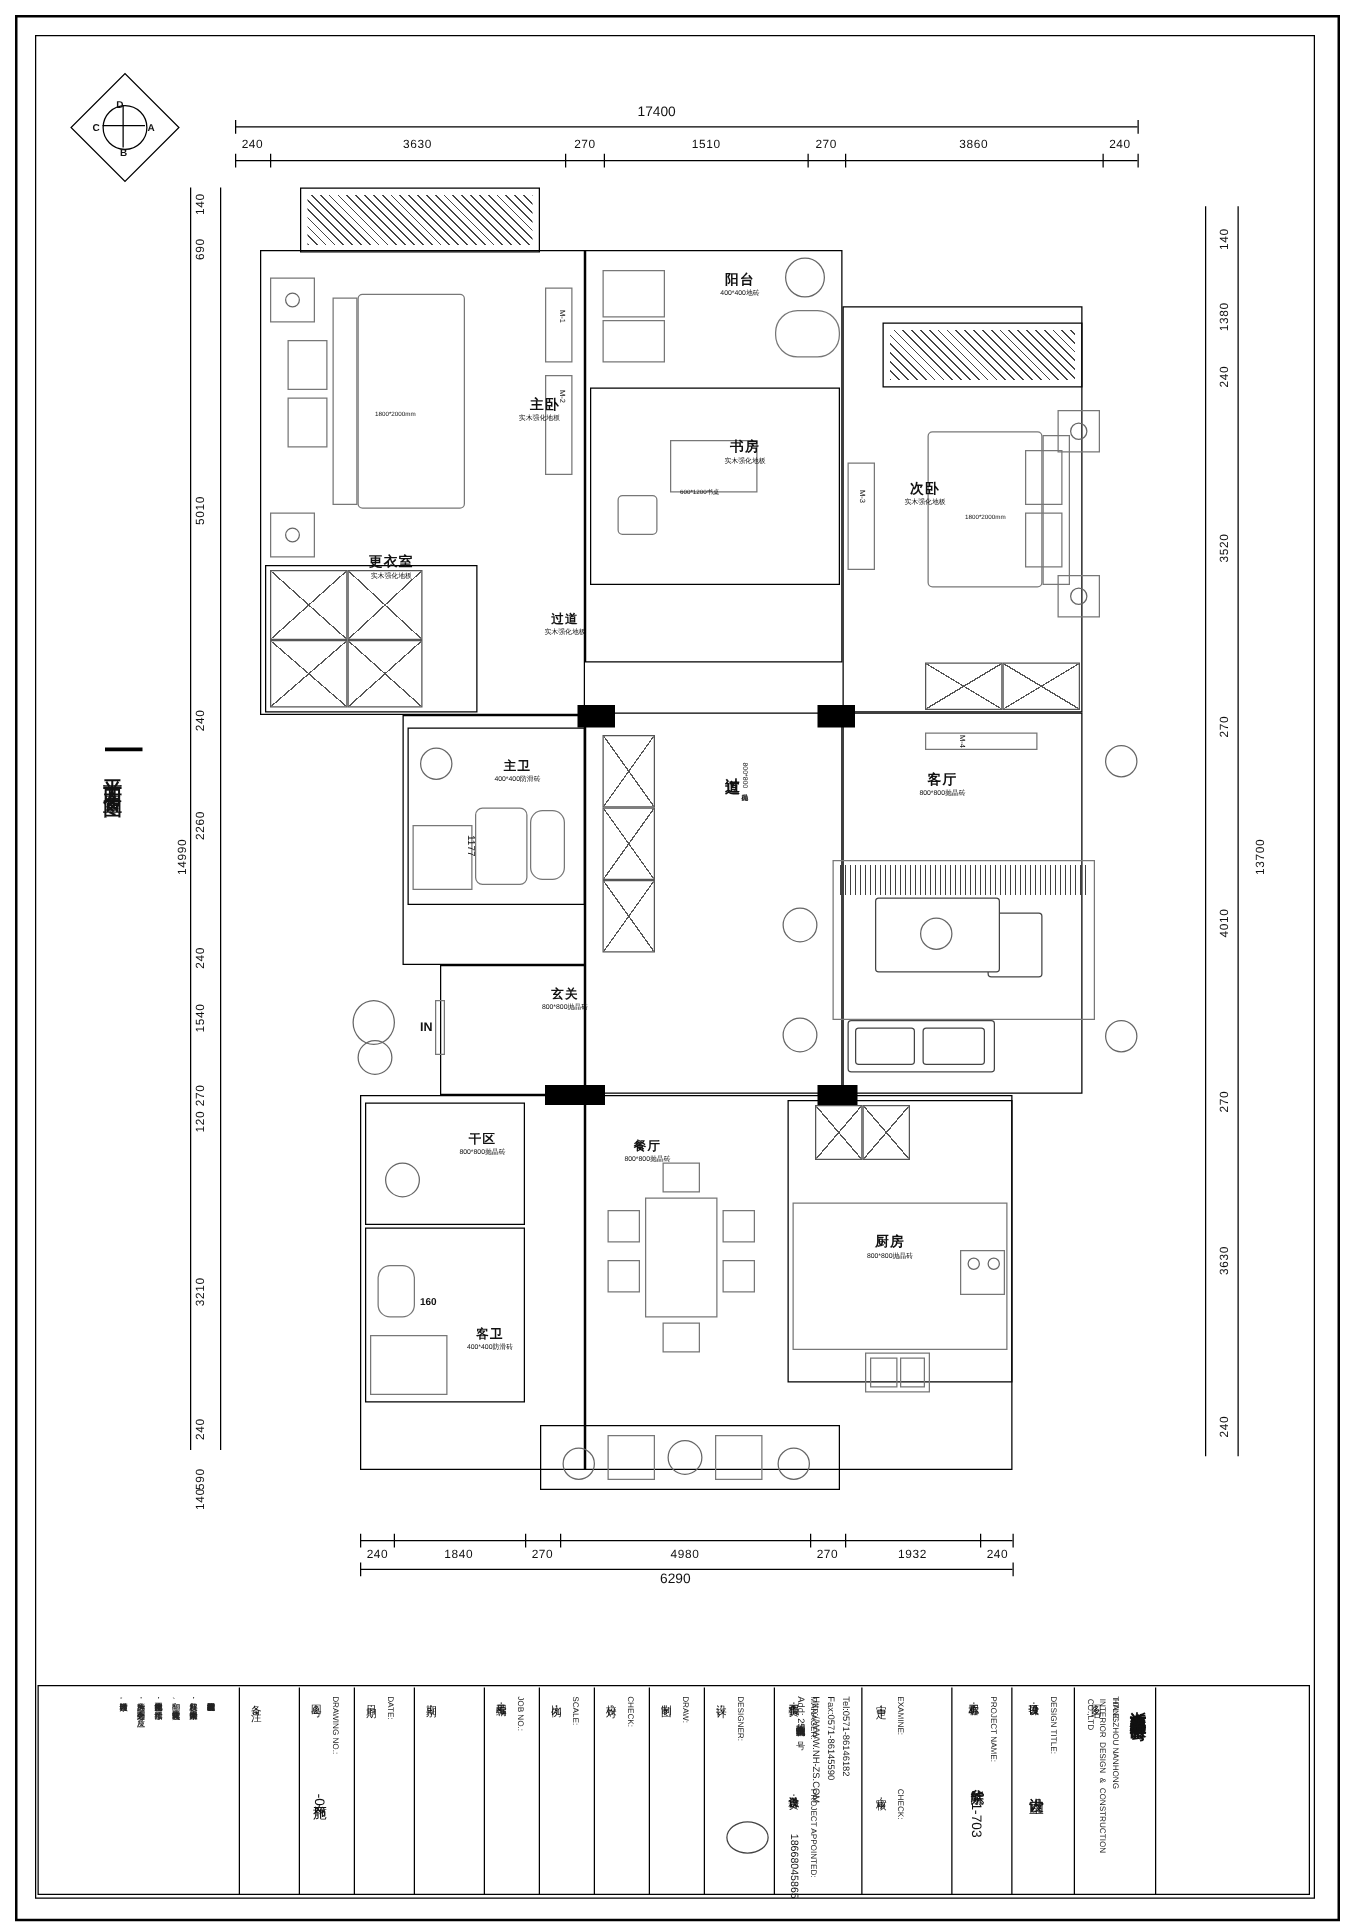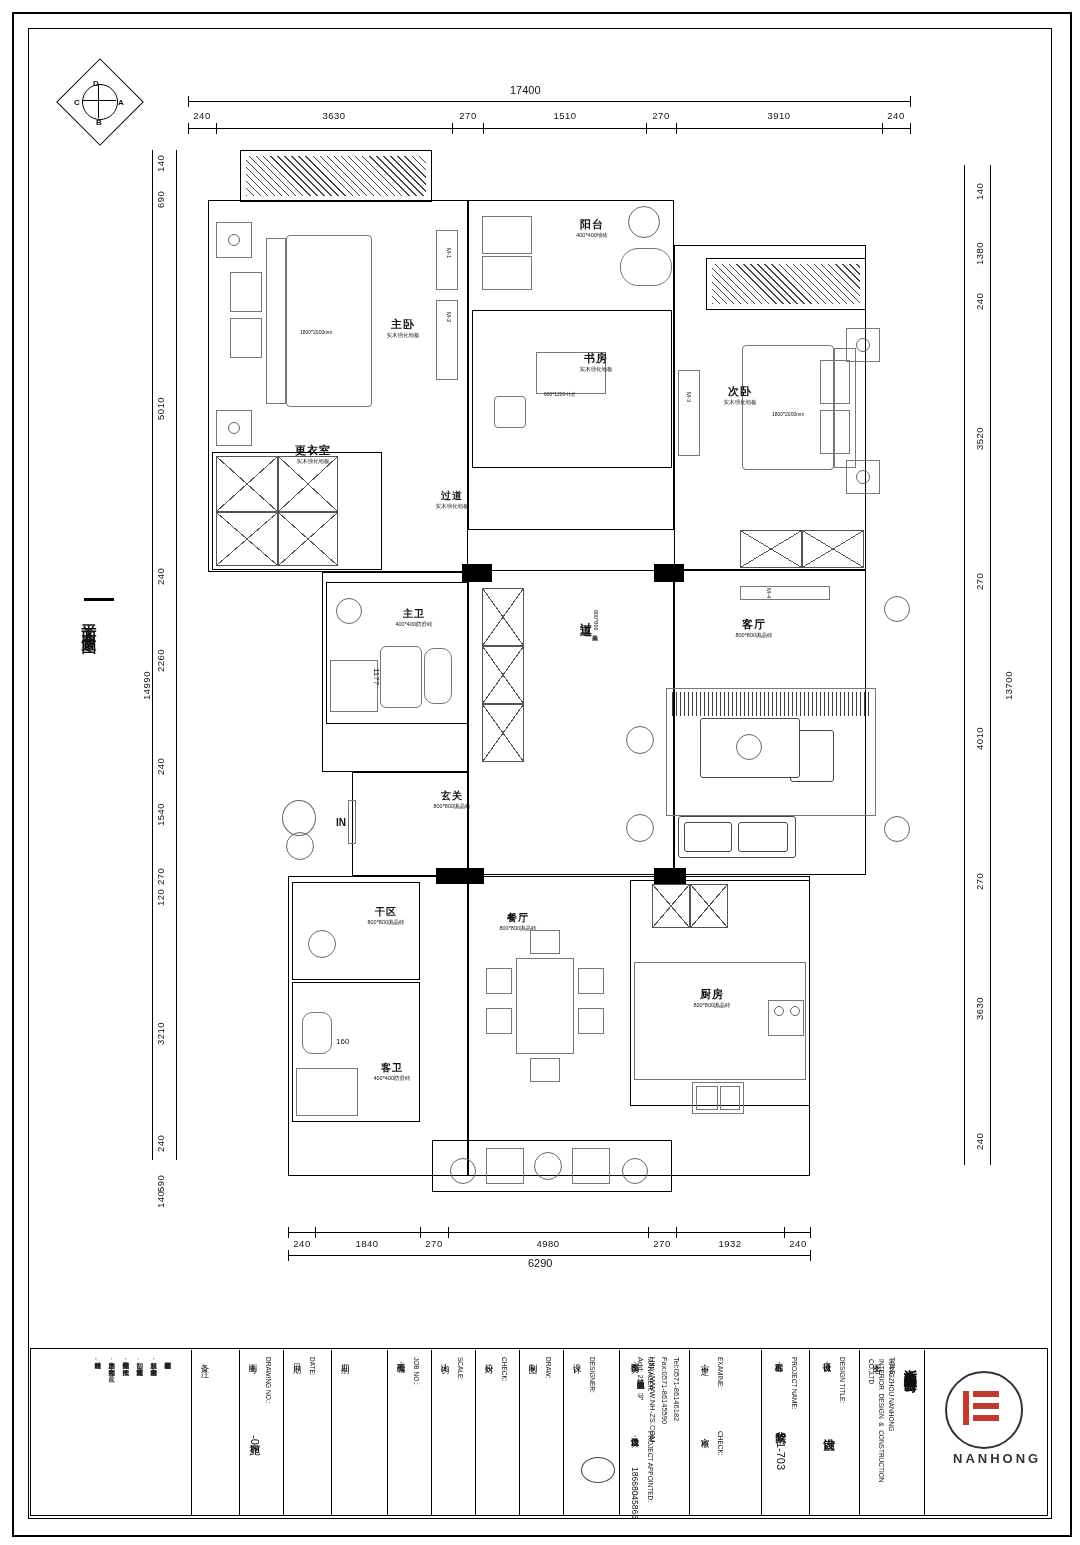--- a/index.html
+++ b/index.html
@@ -92,21 +92,21 @@
   <div class="dimtick" style="left:483px;top:123px;height:11px;"></div>
   <div class="dimtick" style="left:646px;top:123px;height:11px;"></div>
   <div class="dimtick" style="left:676px;top:123px;height:11px;"></div>
   <div class="dimtick" style="left:882px;top:123px;height:11px;"></div>
   <div class="dimtick" style="left:910px;top:123px;height:11px;"></div>
   <div class="dimlabel" style="left:182px;top:110px;width:40px;">240</div>
   <div class="dimlabel" style="left:304px;top:110px;width:60px;">3630</div>
   <div class="dimlabel" style="left:448px;top:110px;width:40px;">270</div>
   <div class="dimlabel" style="left:535px;top:110px;width:60px;">1510</div>
   <div class="dimlabel" style="left:641px;top:110px;width:40px;">270</div>
-  <div class="dimlabel" style="left:749px;top:110px;width:60px;">3910</div>
+  <div class="dimlabel" style="left:749px;top:110px;width:60px;">3860</div>
   <div class="dimlabel" style="left:876px;top:110px;width:40px;">240</div>
 
   <div class="dimline" style="left:288px;top:1232px;width:522px;"></div>
   <div class="dimtick" style="left:288px;top:1227px;height:11px;"></div>
   <div class="dimtick" style="left:315px;top:1227px;height:11px;"></div>
   <div class="dimtick" style="left:420px;top:1227px;height:11px;"></div>
   <div class="dimtick" style="left:448px;top:1227px;height:11px;"></div>
   <div class="dimtick" style="left:648px;top:1227px;height:11px;"></div>
   <div class="dimtick" style="left:676px;top:1227px;height:11px;"></div>
   <div class="dimtick" style="left:784px;top:1227px;height:11px;"></div>
@@ -186,21 +186,21 @@
     <div class="thinbox" style="left:286px;top:235px;width:86px;height:172px;border-radius:4px;"></div>
     <div class="thinbox" style="left:266px;top:238px;width:20px;height:166px;"></div>
     <div class="thinbox" style="left:230px;top:272px;width:32px;height:40px;"></div>
     <div class="thinbox" style="left:230px;top:318px;width:32px;height:40px;"></div>
     <div class="thinbox" style="left:216px;top:222px;width:36px;height:36px;"></div>
     <div class="thinbox" style="left:216px;top:410px;width:36px;height:36px;"></div>
     <div class="circ" style="left:228px;top:234px;width:12px;height:12px;"></div>
     <div class="circ" style="left:228px;top:422px;width:12px;height:12px;"></div>
     <div class="thinbox" style="left:436px;top:230px;width:22px;height:60px;"></div>
     <div class="thinbox" style="left:436px;top:300px;width:22px;height:80px;"></div>
-    <div class="rm" style="left:358px;top:318px;width:90px;">
+    <div class="rm" style="left:358px;top:318px;width:90px;text-align:right;">
       <b>主卧</b>
       <s>实木强化地板</s>
     </div>
     <div class="txt tiny" style="left:300px;top:330px;">1800*2000mm</div>
 
     <div class="wall" style="left:212px;top:452px;width:170px;height:118px;"></div>
     <div class="xbox" style="left:216px;top:456px;width:62px;height:56px;"></div>
     <div class="xbox" style="left:216px;top:512px;width:62px;height:54px;"></div>
     <div class="xbox" style="left:278px;top:456px;width:60px;height:56px;"></div>
     <div class="xbox" style="left:278px;top:512px;width:60px;height:54px;"></div>
@@ -328,46 +328,36 @@
     </div>
     <div class="circ" style="left:308px;top:930px;width:28px;height:28px;"></div>
 
     <div class="wall" style="left:292px;top:982px;width:128px;height:140px;"></div>
     <div class="thinbox" style="left:302px;top:1012px;width:30px;height:42px;border-radius:10px;"></div>
     <div class="thinbox" style="left:296px;top:1068px;width:62px;height:48px;"></div>
     <div class="rm" style="left:352px;top:1062px;width:80px;">
       <b style="font-size:10px;">客卫</b>
       <s>400*400防滑砖</s>
     </div>
-    <div class="txt tiny" style="left:336px;top:1038px;font-size:8px;">160</div>
+    <div class="txt tiny" style="left:336px;top:1038px;font-size:8px;font-weight:bold;">160</div>
 
     <div class="thinbox" style="left:486px;top:1148px;width:38px;height:36px;"></div>
     <div class="thinbox" style="left:572px;top:1148px;width:38px;height:36px;"></div>
     <div class="circ" style="left:534px;top:1152px;width:28px;height:28px;"></div>
     <div class="circ" style="left:450px;top:1158px;width:26px;height:26px;"></div>
     <div class="circ" style="left:622px;top:1158px;width:26px;height:26px;"></div>
 
     <div class="vtxt" style="left:446px;top:248px;font-size:6px;">M-1</div>
     <div class="vtxt" style="left:446px;top:312px;font-size:6px;">M-2</div>
     <div class="vtxt" style="left:686px;top:392px;font-size:6px;">M-3</div>
     <div class="vtxt" style="left:766px;top:588px;font-size:6px;">M-4</div>
   </div>
 
   <div class="tb">
 
-    <div class="logo-wrap">
-      <div class="nh-circle"></div>
-      <div class="nh-mark">
-        <i style="left:2px;top:4px;width:6px;height:34px;"></i>
-        <i style="left:12px;top:4px;width:26px;height:6px;"></i>
-        <i style="left:12px;top:16px;width:26px;height:6px;"></i>
-        <i style="left:12px;top:28px;width:26px;height:6px;"></i>
-      </div>
-      <div class="nh-text">NANHONG</div>
-    </div>
 
     <div class="tbv" style="right:128px;top:10px;font-size:13px;font-weight:700;letter-spacing:1px;">浙江南筑装饰工程有限公司</div>
     <div class="tbv small" style="right:152px;top:10px;">HANGZHOU NANHONG</div>
     <div class="tbv small" style="right:162px;top:10px;">INTERIOR  DESIGN  &amp;  CONSTRUCTION</div>
     <div class="tbv small" style="right:172px;top:10px;">CO.,LTD</div>
 
     <div class="ln v1px" style="left:893px;top:1px;height:166px;"></div>
     <div class="ln v1px" style="left:828px;top:1px;height:166px;"></div>
     <div class="ln v1px" style="left:778px;top:1px;height:166px;"></div>
     <div class="ln v1px" style="left:730px;top:1px;height:166px;"></div>

